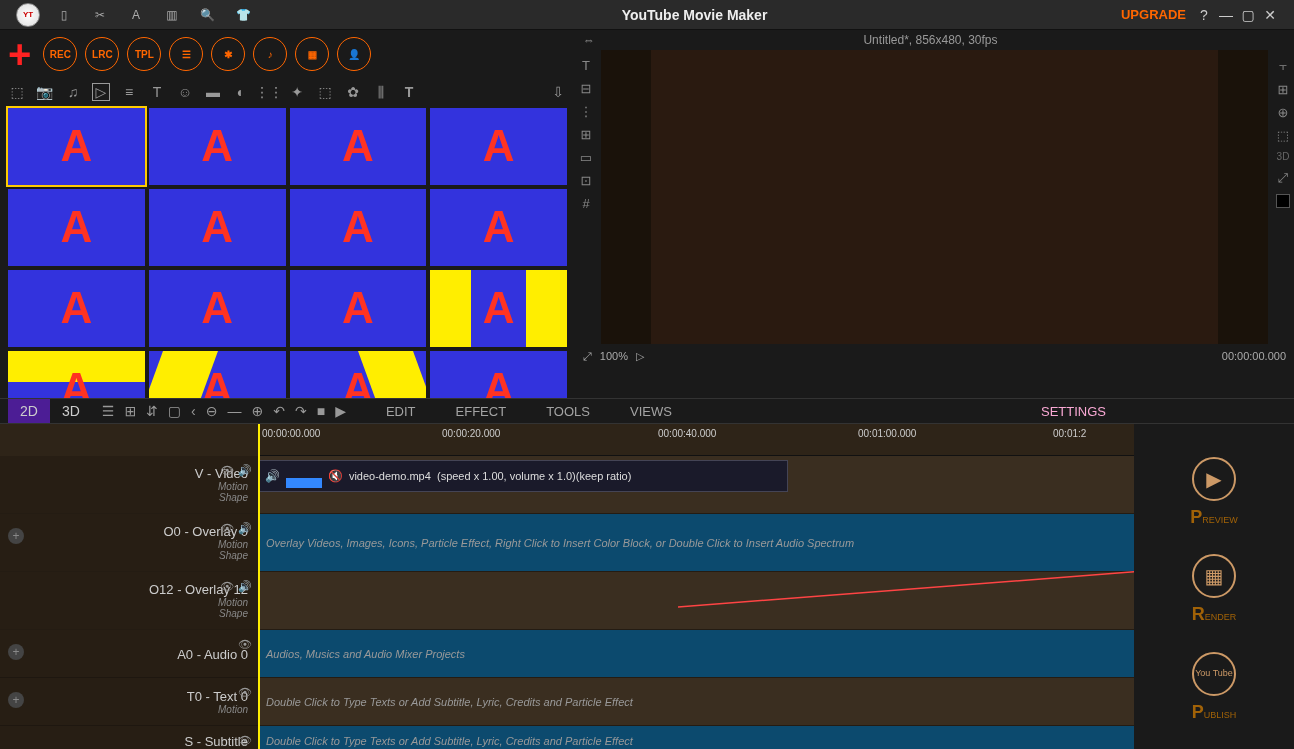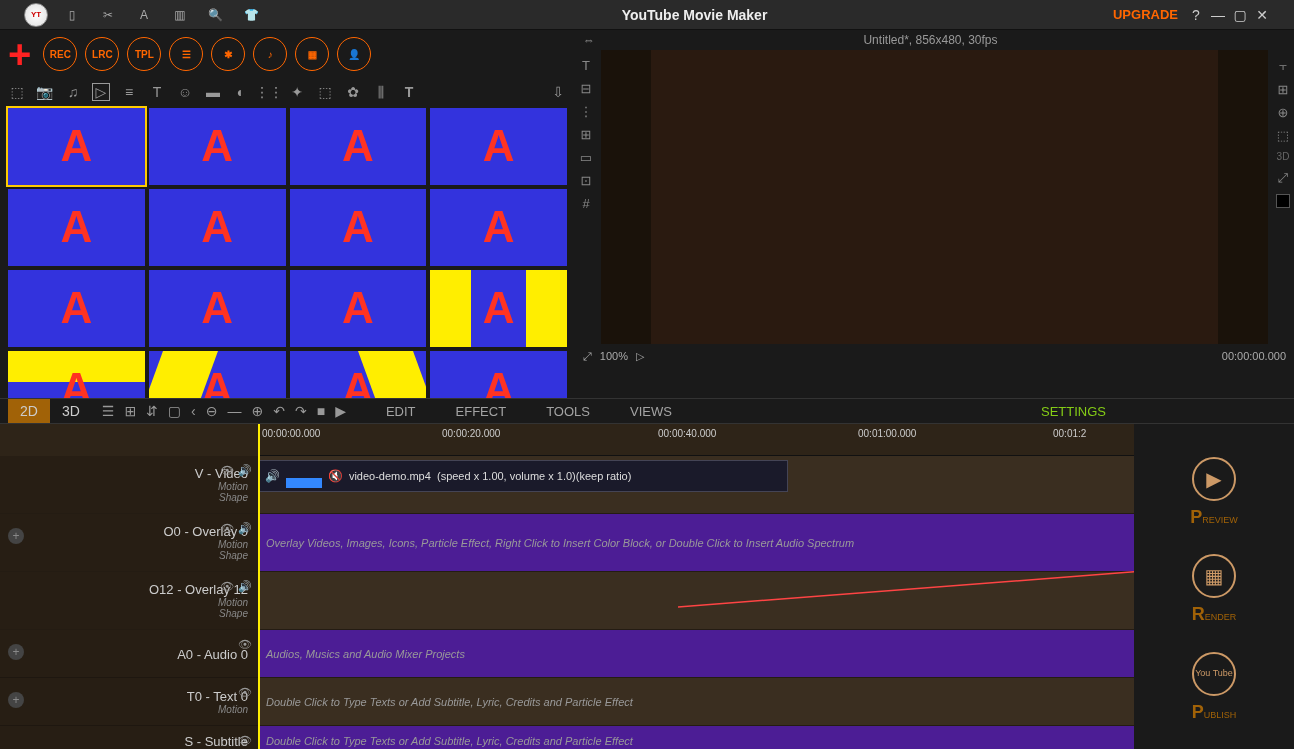--- a/index.html
+++ b/index.html
@@ -1,17 +1,17 @@
 <!DOCTYPE html>
 <html><head>
 <meta charset="utf-8">
 <style>
 *{margin:0;padding:0;box-sizing:border-box;font-family:Arial,sans-serif;user-select:none}
 body{background:#1a1a1a;width:1294px;height:749px;overflow:hidden;color:#ccc;font-size:12px}
-.titlebar{height:30px;background:#2a2a2a;display:flex;align-items:center;padding:0 24px;border-bottom:1px solid #111}
+.titlebar{height:30px;background:#2a2a2a;display:flex;align-items:center;padding:0 16px;border-bottom:1px solid #111}
 .titlebar .icon-btn{width:24px;height:24px;display:flex;align-items:center;justify-content:center;margin-right:12px;color:#aaa;cursor:pointer}
 .titlebar .title{flex:1;text-align:center;color:#eee;font-size:14px;font-weight:bold}
 .titlebar .upgrade{color:#ff6600;font-weight:bold;margin-right:10px;font-size:13px}
 .window-ctrl{display:flex;gap:6px}
 .window-ctrl span{width:16px;height:16px;display:flex;align-items:center;justify-content:center;color:#ccc;cursor:pointer;font-size:14px}
 .app-logo{width:24px;height:24px;border-radius:50%;background:radial-gradient(#fff,#ddd);border:1px solid #888;display:flex;align-items:center;justify-content:center;font-size:8px;color:#c00;font-weight:bold;margin-right:12px}
 .main{display:flex;height:calc(100% - 30px)}
 .left-col{width:575px;display:flex;flex-direction:column;background:#1a1a1a}
 .toolbar-row{height:48px;display:flex;align-items:center;padding:0 8px;gap:8px}
 .plus-icon{color:#ff2222;font-size:40px;font-weight:bold;line-height:1;margin-right:4px}
@@ -31,39 +31,39 @@
 .side-tools{width:22px;display:flex;flex-direction:column;align-items:center;gap:8px;padding-top:8px;color:#888;font-size:13px}
 .side-tools span{cursor:pointer}
 .side-tools-r{width:22px;display:flex;flex-direction:column;align-items:center;gap:8px;padding-top:8px;color:#888;font-size:13px}
 .viewport{flex:1;background:#0a0a0a;margin:0 4px;position:relative}
 .viewport-inner{position:absolute;top:0;bottom:0;left:50px;right:50px;background:#2a1a10}
 .viewport-sides{position:absolute;top:0;bottom:0;width:50px;background:#1a120a}
 .preview-footer{height:24px;display:flex;align-items:center;padding:0 8px;color:#aaa;gap:8px;font-size:11px}
 .preview-footer .time{margin-left:auto}
 .mid-bar{height:30px;background:#1a1a1a;display:flex;align-items:center;border-top:1px solid #333;border-bottom:1px solid #333;padding:0 8px}
 .tab-btn{padding:4px 12px;color:#ccc;cursor:pointer;font-size:14px}
-.tab-btn.active{background:#a16207}
+.tab-btn.active{background:#4c1d95}
 .mid-tools{display:flex;gap:10px;align-items:center;margin-left:10px;color:#999}
 .mid-tools span{cursor:pointer;font-size:14px}
 .menu-items{display:flex;gap:40px;margin-left:40px;color:#a3a3a3;font-size:13px}
 .menu-items span{cursor:pointer}
-.settings{margin-left:auto;margin-right:180px;color:#84cc16;font-size:13px;cursor:pointer}
+.settings{margin-left:auto;margin-right:180px;color:#f9a8d4;font-size:13px;cursor:pointer}
 .bottom{flex:1;display:flex;background:#2e2418}
 .timeline-area{flex:1;display:flex;flex-direction:column;position:relative}
 .ruler{height:32px;background:#2e2418;position:relative;border-bottom:1px solid #111;margin-left:258px}
 .ruler-tick{position:absolute;top:4px;color:#ccc;font-size:10px}
 .tracks{flex:1;overflow:hidden}
 .track{display:flex;border-bottom:1px solid rgba(0,0,0,0.2)}
 .track-head{width:258px;background:rgba(0,0,0,0.15);padding:6px 10px;text-align:right;position:relative;min-height:48px;display:flex;flex-direction:column;justify-content:center}
 .track-head .name{color:#ccc;font-size:13px;font-weight:normal}
 .track-head .sub{color:#888;font-size:10px;font-style:italic}
 .track-head .icons{position:absolute;right:6px;top:8px;font-size:11px;color:#999;display:flex;gap:4px}
 .track-head .add-btn{position:absolute;left:8px;top:14px;width:16px;height:16px;border-radius:50%;background:#444;color:#888;display:flex;align-items:center;justify-content:center;font-size:12px}
 .track-content{flex:1;position:relative;background:#3a2e20;display:flex;align-items:center;padding-left:8px}
-.track-content.dark{background:#4c1d95}
+.track-content.dark{background:#0c4a6e}
 .track-hint{color:#999;font-style:italic;font-size:11px}
 .clip{position:absolute;left:0;top:4px;height:32px;background:#1a1a2a;border:1px solid #445;display:flex;align-items:center;padding:0 6px;gap:6px;width:530px}
 .clip .wave{width:36px;height:24px;background:linear-gradient(to top,#3388ff 40%,transparent 40%)}
 .clip-label{color:#ddd;font-size:11px}
 .playhead{position:absolute;left:258px;top:0;bottom:0;width:2px;background:#ffee00;z-index:10}
 .right-actions{width:160px;background:#1a1a1a;display:flex;flex-direction:column;align-items:center;justify-content:space-around;padding:20px 0}
 .action-btn{display:flex;flex-direction:column;align-items:center;gap:6px;cursor:pointer}
 .action-circle{width:44px;height:44px;border:2px solid #cc9966;border-radius:50%;display:flex;align-items:center;justify-content:center;color:#cc9966;font-size:20px}
 .action-label{color:#a16207;font-size:13px;font-variant:small-caps}
 .action-label::first-letter{font-size:18px;font-weight:bold}

